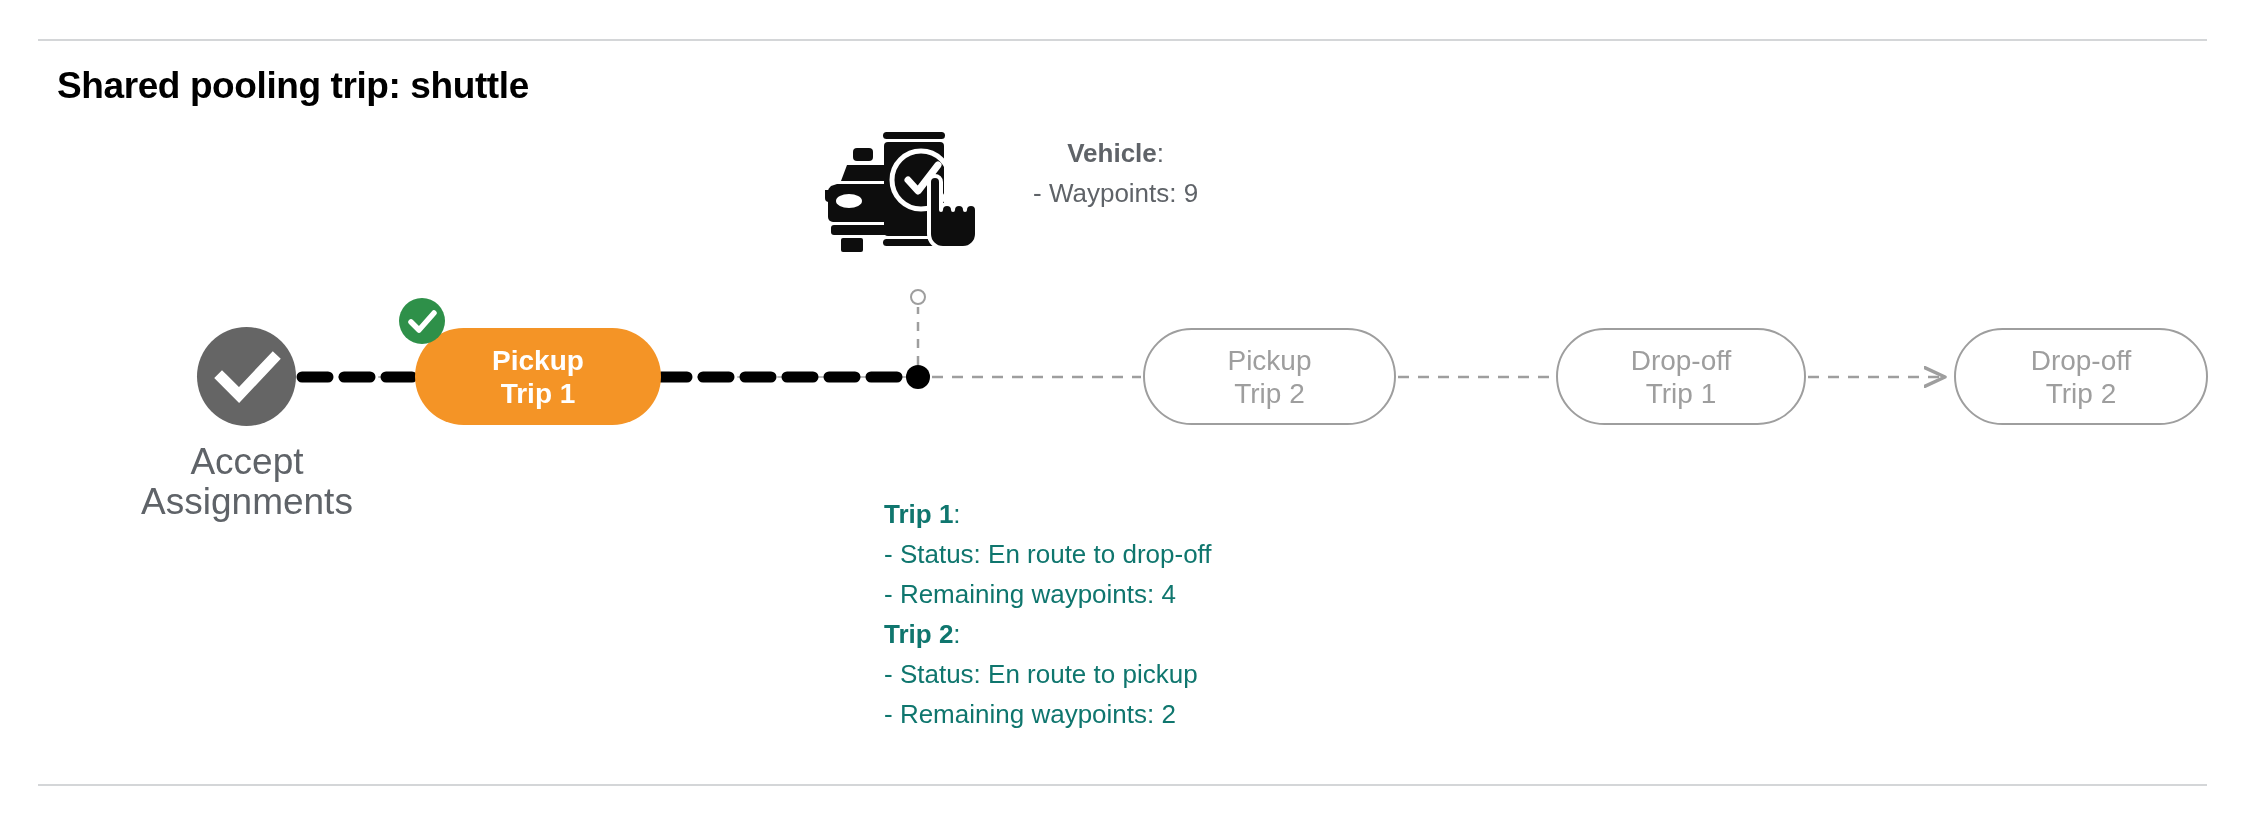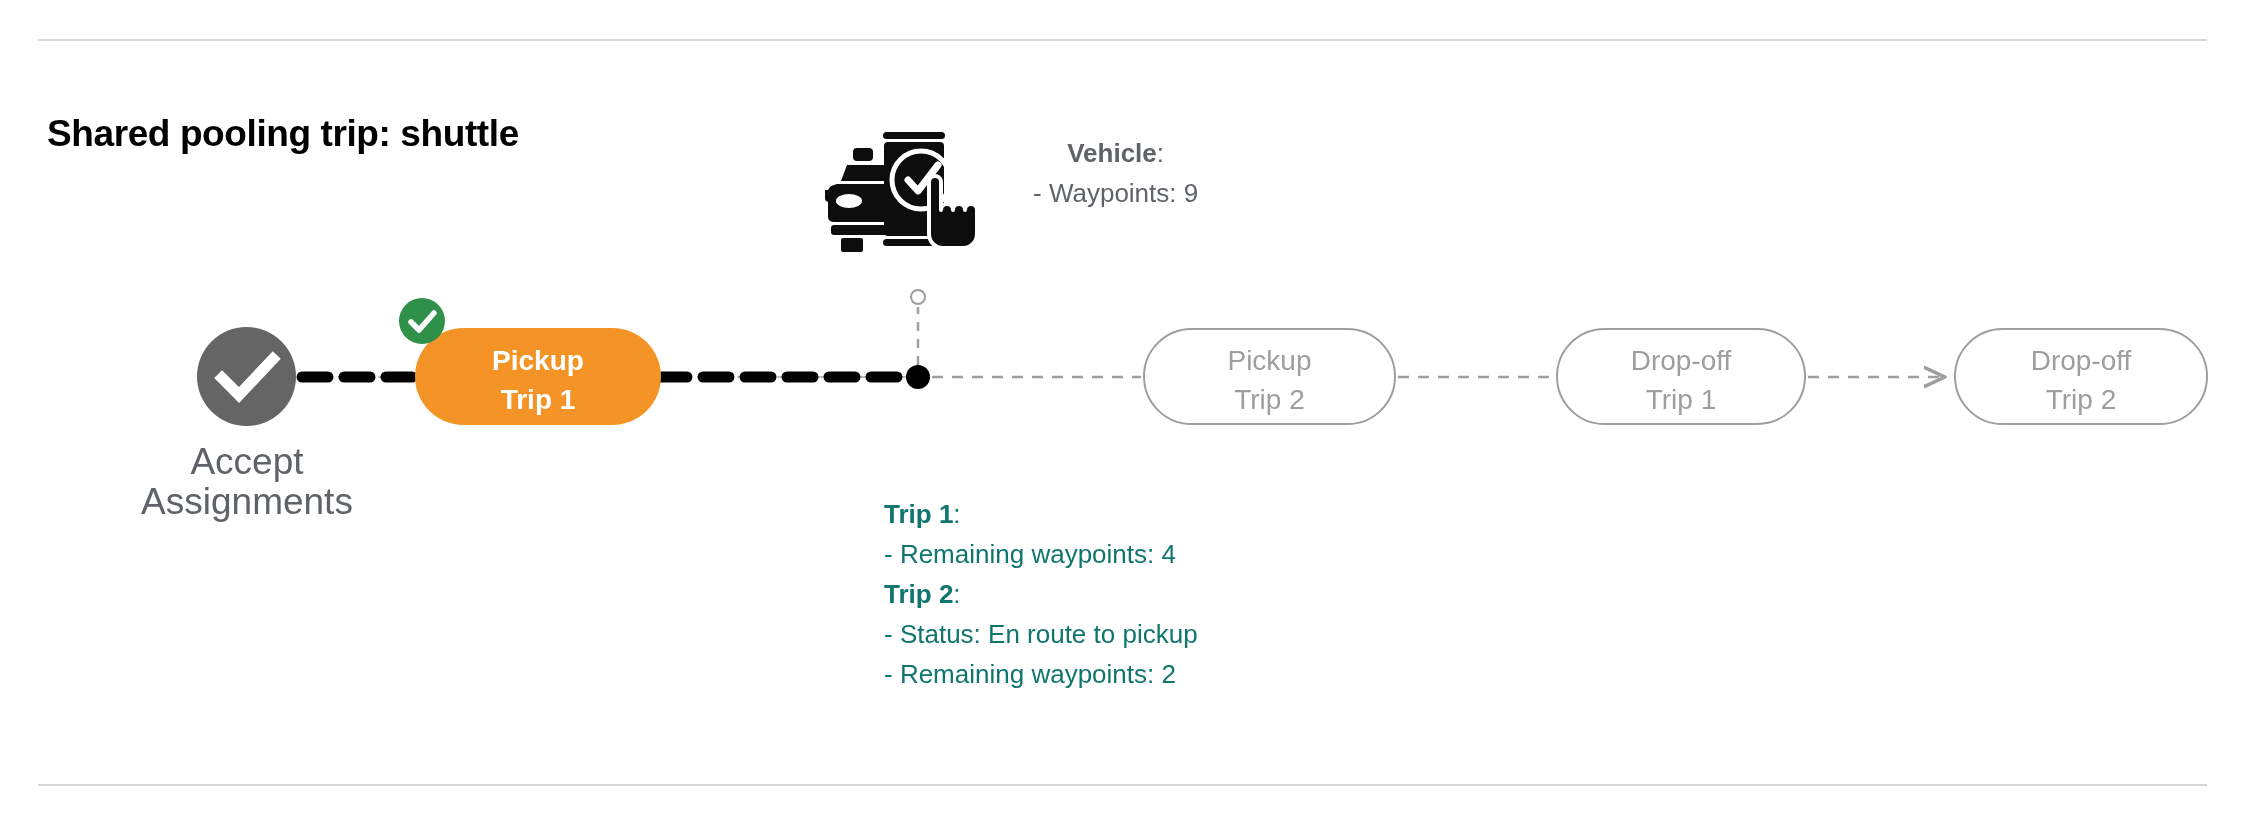--- a/index.html
+++ b/index.html
@@ -27,28 +27,27 @@
     width: 2169px;
     height: 2px;
     background: #d4d6d8;
   }
   .divider.top    { top: 39px; }
   .divider.bottom { top: 784px; }
 
   
   .page-title {
     position: absolute;
-    left: 47px;
+    left: 57px;
     top: 65px;
     font-size: 37px;
     font-weight: 700;
     color: #000000;
     letter-spacing: -0.4px;
     white-space: nowrap;
-    margin-top: 48px;
   }
 
   
   .vehicle-icon {
     position: absolute;
     left: 825px;
     top: 118px;
     width: 155px;
     height: 140px;
   }
@@ -124,21 +123,21 @@
     background: #f49426;
     color: #ffffff;
     font-weight: 700;
   }
   .pill.pending {
     background: #ffffff;
     border: 2px solid #9e9e9e;
     color: #9e9e9e;
     font-weight: 400;
   }
-  .pill .l1, .pill .l2 { display: block; white-space: nowrap; margin-top: 6px; }
+  .pill .l1, .pill .l2 { display: block; white-space: nowrap; }
 
   #pill-pickup-1   { left: 415px;  width: 246px; }
   #pill-pickup-2   { left: 1143px; width: 253px; }
   #pill-dropoff-1  { left: 1556px; width: 250px; }
   #pill-dropoff-2  { left: 1954px; width: 254px; }
 
   
   .current-dot {
     position: absolute;
     left: 906px;
@@ -281,19 +280,20 @@
     </svg>
   </div>
 
   <div class="vehicle-info">
     <div><span class="k">Vehicle</span><span>:</span></div>
     <div>- Waypoints: 9</div>
   </div>
 
   <div class="trips-info">
     <div><span class="k">Trip 1</span><span>:</span></div>
+    <div>- Status:  En route to drop-off</div>
     <div>- Remaining waypoints: 4</div>
     <div><span class="k">Trip 2</span><span>:</span></div>
     <div>- Status:  En route to pickup</div>
     <div>- Remaining waypoints: 2</div>
   </div>
 
 </div>
 
 </body></html>

